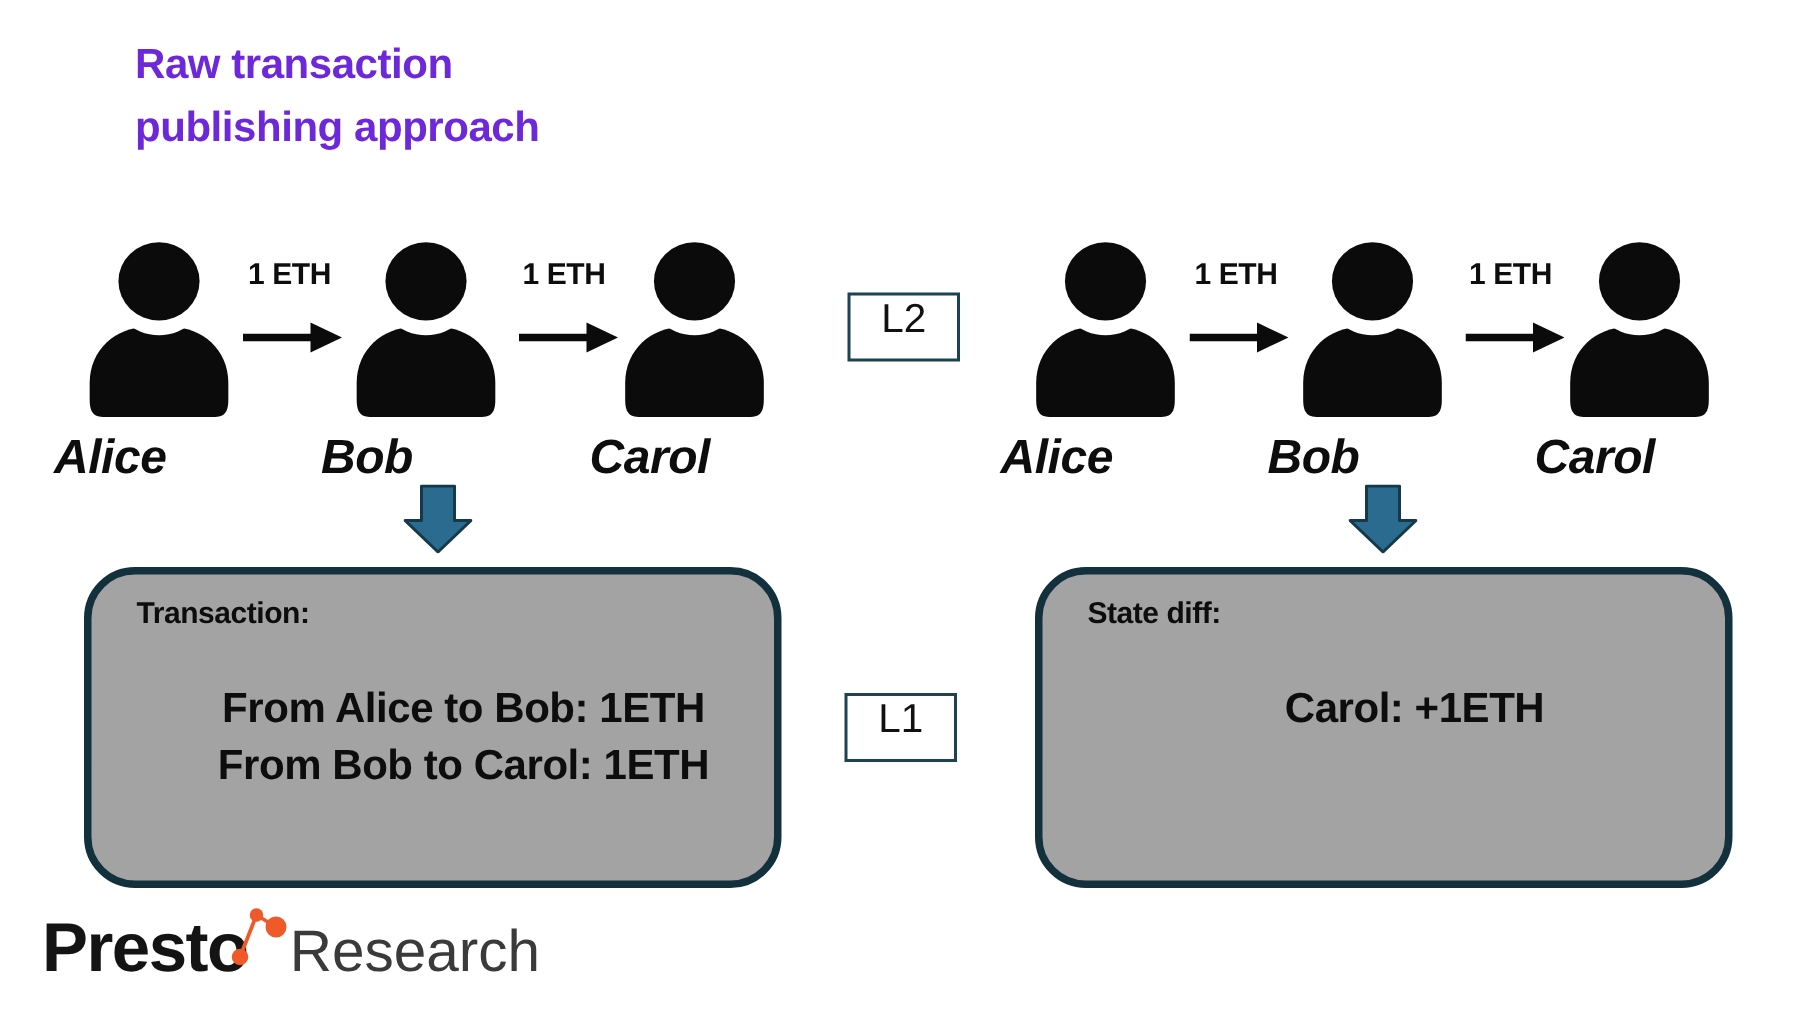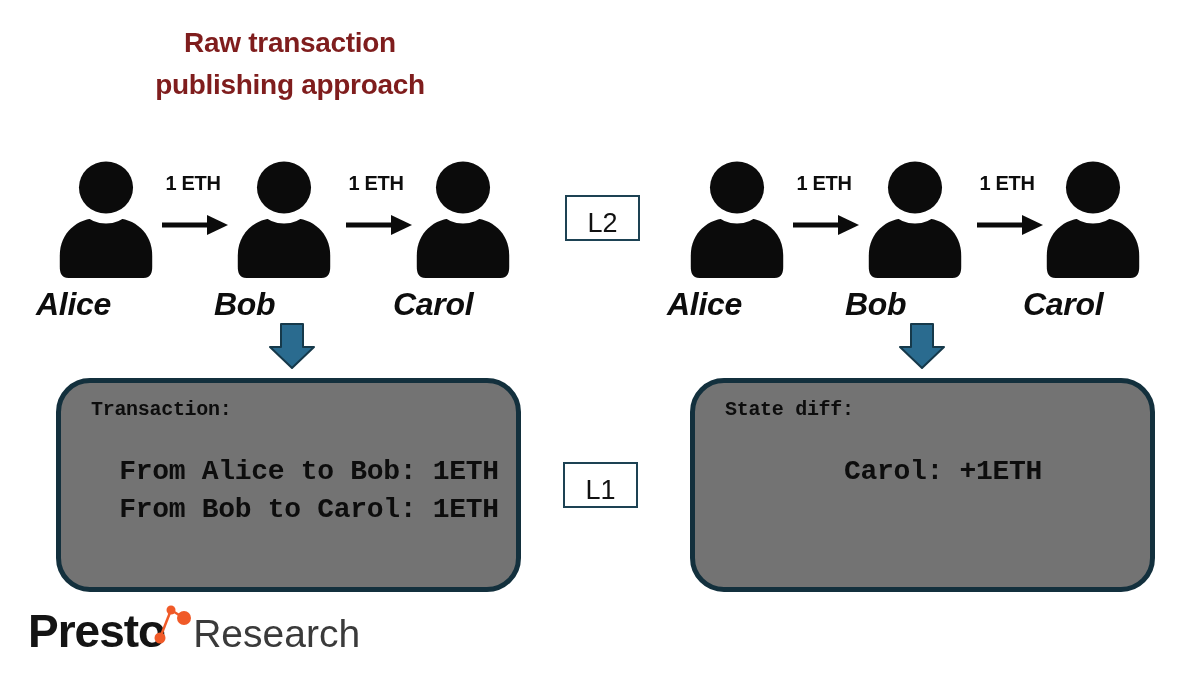--- a/index.html
+++ b/index.html
@@ -9,24 +9,23 @@
     position: relative;
     width: 1200px;
     height: 675px;
     background: #ffffff;
     overflow: hidden;
   }
   .abs { position: absolute; }
 
   .panel-title {
     width: 400px;
-    text-align: center;
     font-size: 28px;
     font-weight: bold;
-    color: #7f1d1d;
+    color: #6d28d9;
     line-height: 42px;
     letter-spacing: -0.3px;
   }
 
   .actor-icon { display: block; }
   .actor-name {
     width: 140px;
     text-align: left;
     font-size: 32px;
     font-weight: bold;
@@ -42,33 +41,32 @@
     color: #0d0d0d;
     letter-spacing: -0.3px;
   }
 
   .layer-badge {
     width: 75px;
     height: 46px;
     border: 2.5px solid #1d4253;
     background: #ffffff;
     display: flex;
-    align-items: flex-end;
+    align-items: flex-start;
     justify-content: center;
     font-size: 27px;
     color: #111111;
   }
 
   .big-box {
     width: 465px;
     height: 214px;
     border: 5px solid #13303d;
     border-radius: 34px;
-    background: #737373;
-    font-family: Liberation Mono, monospace;
+    background: #a3a3a3;
   }
   .box-label {
     position: absolute;
     left: 30px;
     top: 15px;
     font-size: 20px;
     font-weight: bold;
     color: #0d0d0d;
     letter-spacing: -0.3px;
   }

